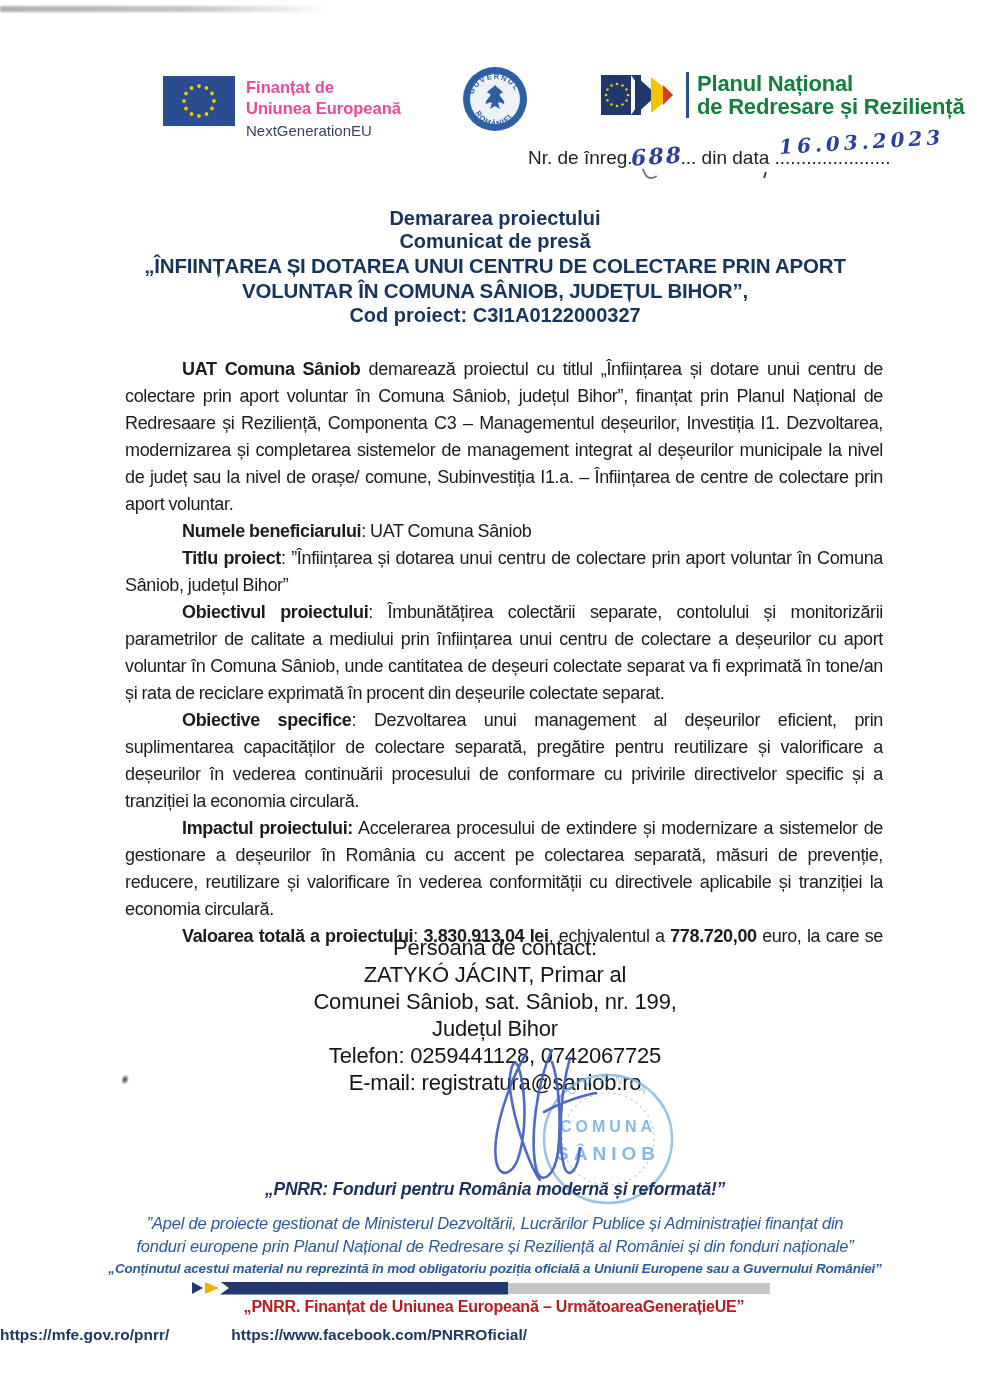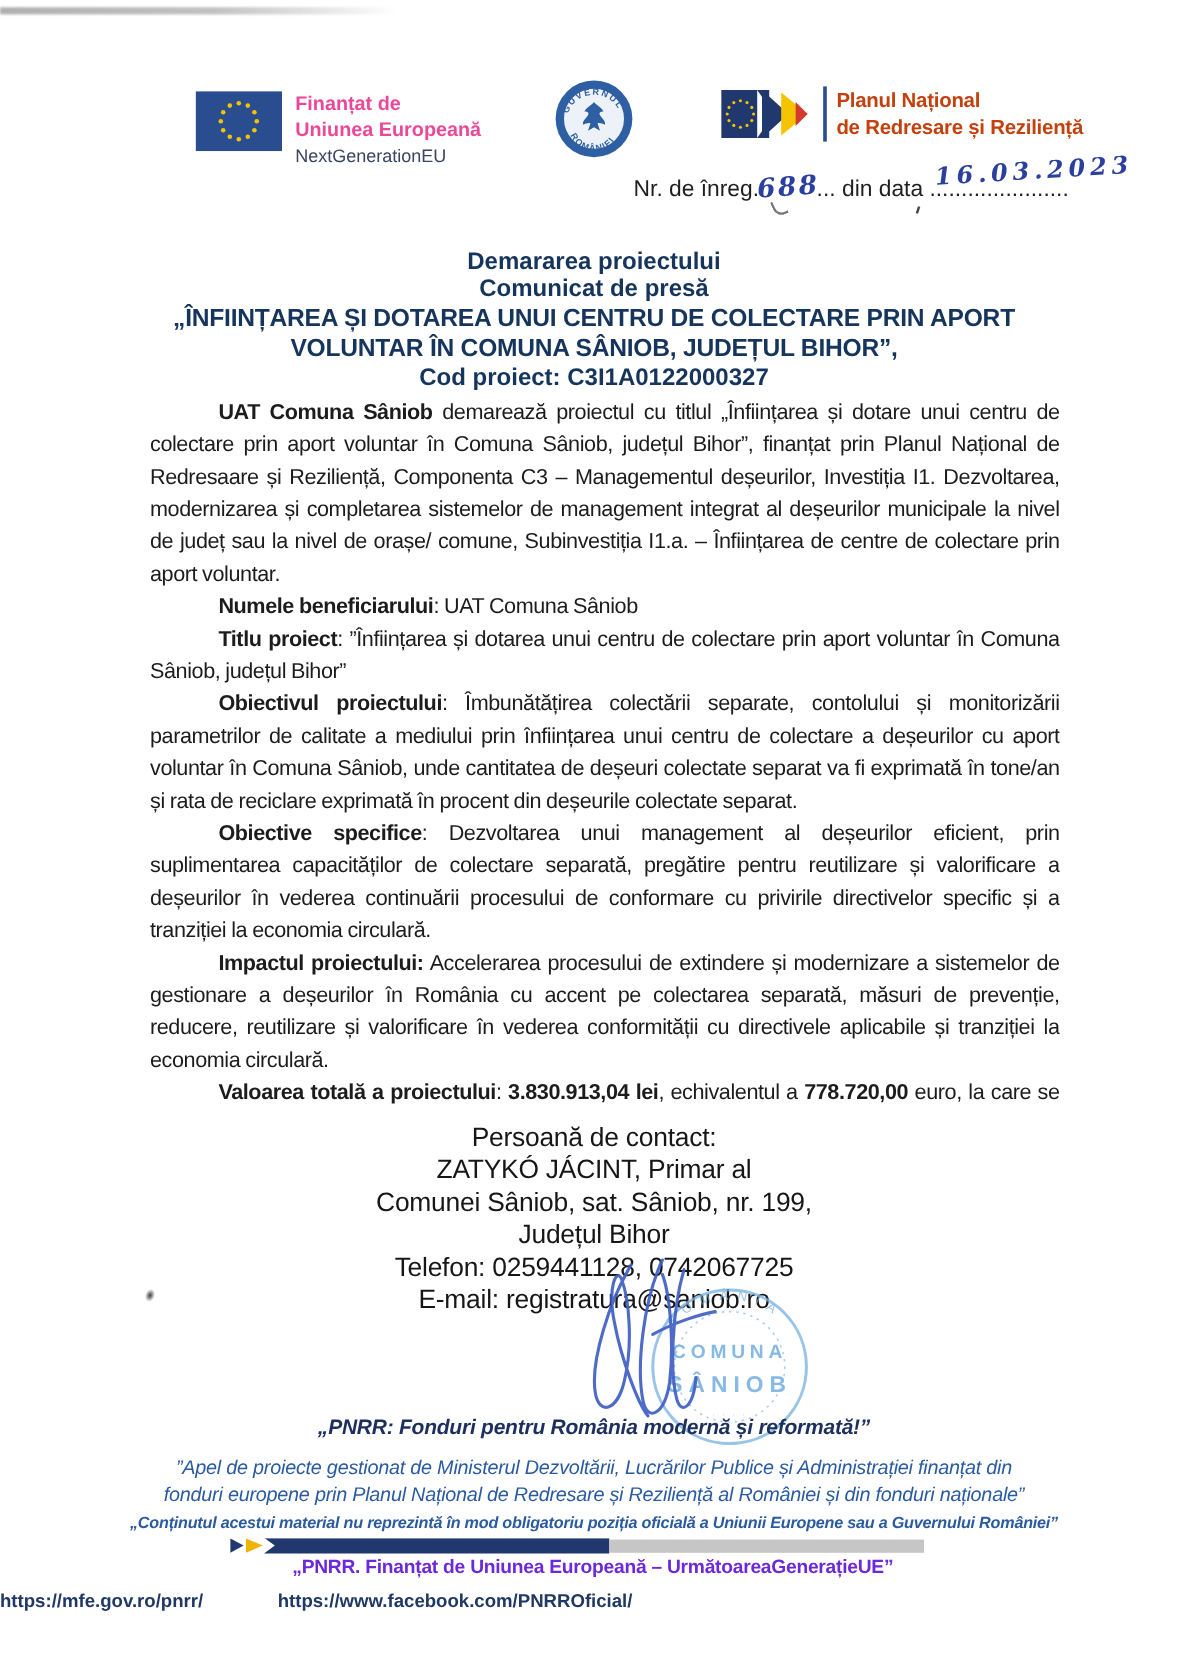--- a/index.html
+++ b/index.html
@@ -21,38 +21,38 @@
     background:#444;transform:rotate(18deg);}
 
   
   .eu-logo-block{position:absolute;left:163px;top:76px;display:flex;gap:11px;align-items:flex-start;}
   .eu-text{padding-top:1px;line-height:21px;}
   .eu-text .l1,.eu-text .l2{font-weight:bold;font-size:16.5px;color:#ec4899;}
   .eu-text .l3{font-size:15px;color:#3a4360;margin-top:1px;}
   .gov-seal{position:absolute;left:461px;top:65px;}
   .pnrr-logo-block{position:absolute;left:601px;top:72px;display:flex;align-items:center;}
   .pnrr-sep{width:3px;height:46px;background:#2a4d8f;margin:0 8px 0 5px;}
-  .pnrr-text{line-height:23px;font-weight:bold;font-size:17px;color:#c2410c;letter-spacing:-0.2px;}
+  .pnrr-text{line-height:23px;font-weight:bold;font-size:22px;color:#15803d;letter-spacing:-0.2px;}
 
   .reg-line{position:absolute;left:528px;top:143px;font-size:19px;color:#1f1f1f;white-space:nowrap;}
   .hw{font-family:"DejaVu Serif",serif;font-style:italic;color:#2b3f9e;font-weight:bold;}
   .hw-num{display:inline-block;font-size:22px;transform:rotate(-4deg);letter-spacing:2px;margin:0 -2px;}
   .date-wrap{position:relative;display:inline-block;}
   .hw-date{position:absolute;left:4px;top:-17px;font-size:20px;letter-spacing:4px;
     white-space:nowrap;display:inline-block;transform:rotate(-3.5deg);}
 
   
   .title-block{position:absolute;left:0;top:207px;width:990px;text-align:center;
     color:#16355c;font-weight:bold;}
   .title-block .t-sm{font-size:20px;line-height:23px;}
   .title-block .t-lg{font-size:20.5px;line-height:25px;letter-spacing:-0.2px;}
   .title-block .t-cod{font-size:20px;line-height:25px;}
 
   
-  .body-block{position:absolute;left:125px;top:330px;width:758px;height:592px;overflow:hidden;
+  .body-block{position:absolute;left:125px;top:356px;width:758px;height:592px;overflow:hidden;
     font-size:18px;line-height:27px;color:#1c1c1c;text-align:justify;
     letter-spacing:-0.35px;word-spacing:-0.5px;}
   .para{text-indent:57px;margin:0;}
 
   
   .contact-block{position:absolute;left:0;top:934px;width:990px;text-align:center;
     font-size:22px;line-height:27px;color:#161616;letter-spacing:-0.2px;}
 
   
   .stamp{position:absolute;left:526px;top:1068px;opacity:.9;}
@@ -69,21 +69,21 @@
   
   .footer-bar{position:absolute;left:192px;top:1281px;width:578px;height:14px;
     display:flex;align-items:center;}
   .tri{width:0;height:0;border-top:6px solid transparent;border-bottom:6px solid transparent;}
   .tri-navy{border-left:11px solid #20386e;}
   .tri-yellow{border-left:14px solid #f0b400;margin-left:2px;margin-right:1px;}
   .bar-navy{width:288px;height:13px;background:#20386e;
     clip-path:polygon(0 0,100% 0,100% 100%,0 100%,9px 50%);}
   .bar-gray{flex:1;height:11px;background:#c6c6c6;}
   .footer-label{position:absolute;left:0;top:1298px;width:988px;text-align:center;
-    font-size:16px;font-weight:bold;color:#6d28d9;letter-spacing:-0.2px;}
+    font-size:16px;font-weight:bold;color:#b91c1c;letter-spacing:-0.2px;}
   .footer-links{position:absolute;left:0;top:1326px;width:990px;display:flex;
     gap:62px;font-size:15.5px;font-weight:bold;color:#1f3864;}
 </style>
 </head>
 <body>
 
 <div id="page">
 
   <div class="top-streak"></div>
 

